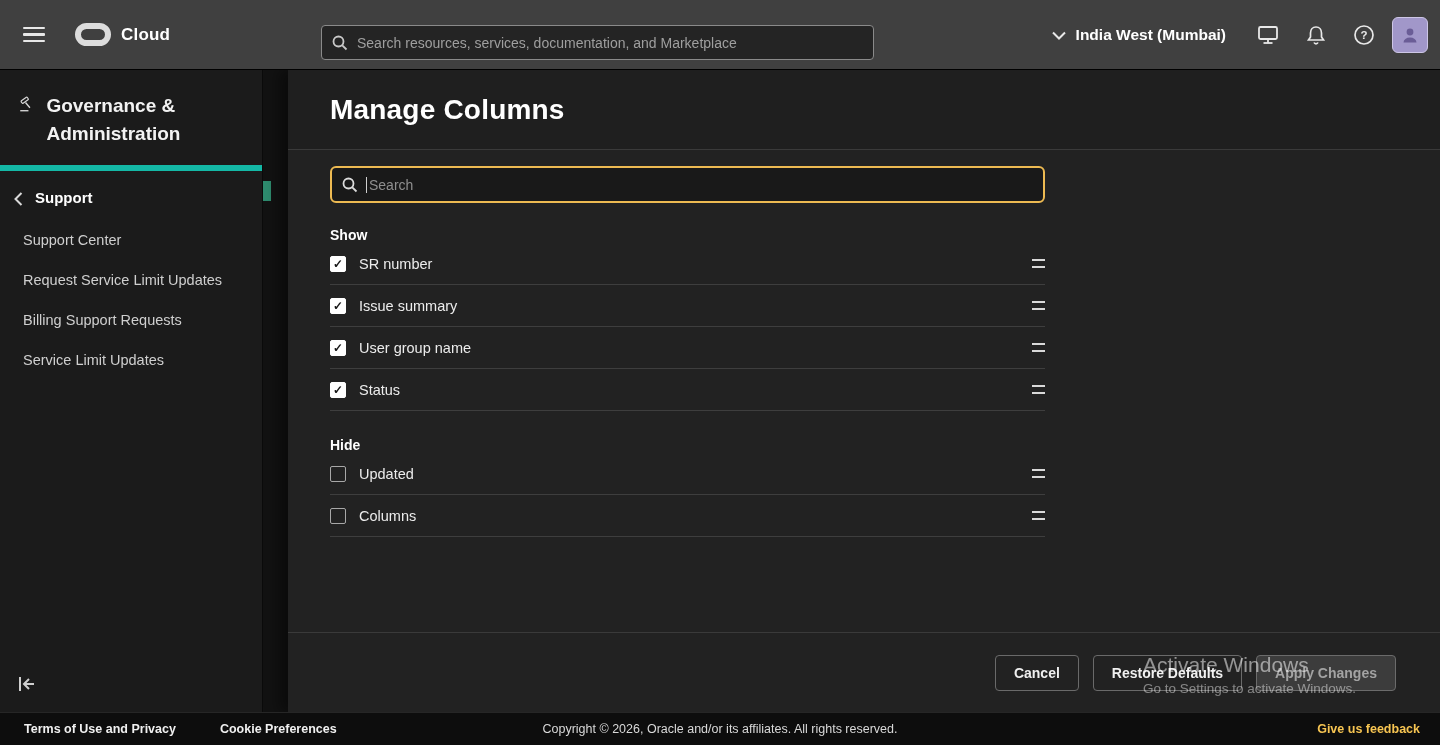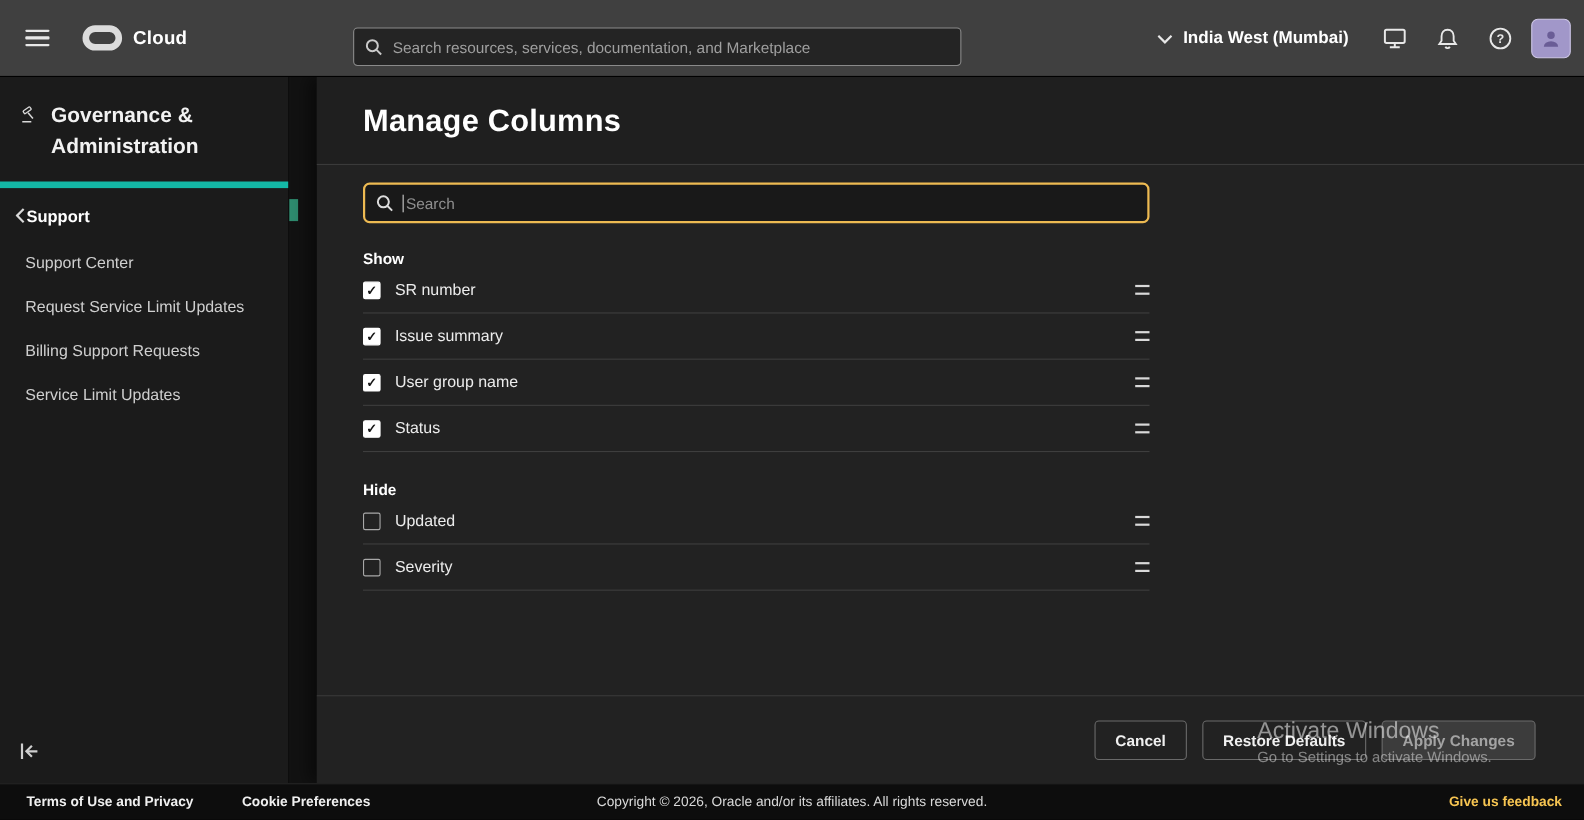--- a/index.html
+++ b/index.html
@@ -26,21 +26,21 @@
   .icon-btn { width:40px; height:40px; display:flex; align-items:center; justify-content:center; cursor:pointer; border-radius:4px; }
   .avatar { width:36px; height:36px; border-radius:6px; background:#a197c9; border:1px solid #cdc6e6; display:flex; align-items:center; justify-content:center; cursor:pointer; }
 
   
   .content { position:absolute; top:70px; left:0; right:0; bottom:33px; display:flex; }
 
   
   .sidebar { position:relative; width:263px; background:#1b1b1b; border-right:1px solid #0a0a0a; flex:0 0 auto; }
   .side-title { display:flex; gap:12px; padding:22px 16px 18px 18px; border-bottom:6px solid #14b8a6; }
   .side-title .txt { font-size:19px; font-weight:bold; color:#f2f2f2; line-height:1.45; }
-  .side-back { display:flex; align-items:flex-start; gap:1px; padding:18px 16px 14px 14px; cursor:pointer; }
+  .side-back { display:flex; align-items:flex-end; gap:12px; padding:18px 16px 14px 14px; cursor:pointer; }
   .side-back .txt { font-size:15px; font-weight:bold; color:#fff; }
   .side-item { padding:12px 16px 12px 23px; font-size:14.5px; color:#cfcfcf; cursor:pointer; }
   .side-item.selected { background:#303030; color:#ffffff; }
   .collapse { position:absolute; left:18px; bottom:16px; cursor:pointer; }
 
   
   .dimstrip { position:relative; width:25px; background:#121212; flex:0 0 auto; }
   .scroll-ind { position:absolute; left:0; top:111px; width:8px; height:20px; background:#2e8b6e; }
 
   
@@ -222,21 +222,21 @@
 
           <div class="group-label hide-lbl">Hide</div>
 
           <div class="col-row">
             <span class="cb"></span>
             <span class="col-label">Updated</span>
             <span class="drag"></span>
           </div>
           <div class="col-row">
             <span class="cb"></span>
-            <span class="col-label">Severity</span>
+            <span class="col-label">Columns</span>
             <span class="drag"></span>
           </div>
 
         </div>
       </div>
 
       <div class="panel-footer">
         <button class="btn secondary">Cancel</button>
         <button class="btn secondary">Restore Defaults</button>
         <button class="btn disabled" aria-disabled="true">Apply Changes</button>

